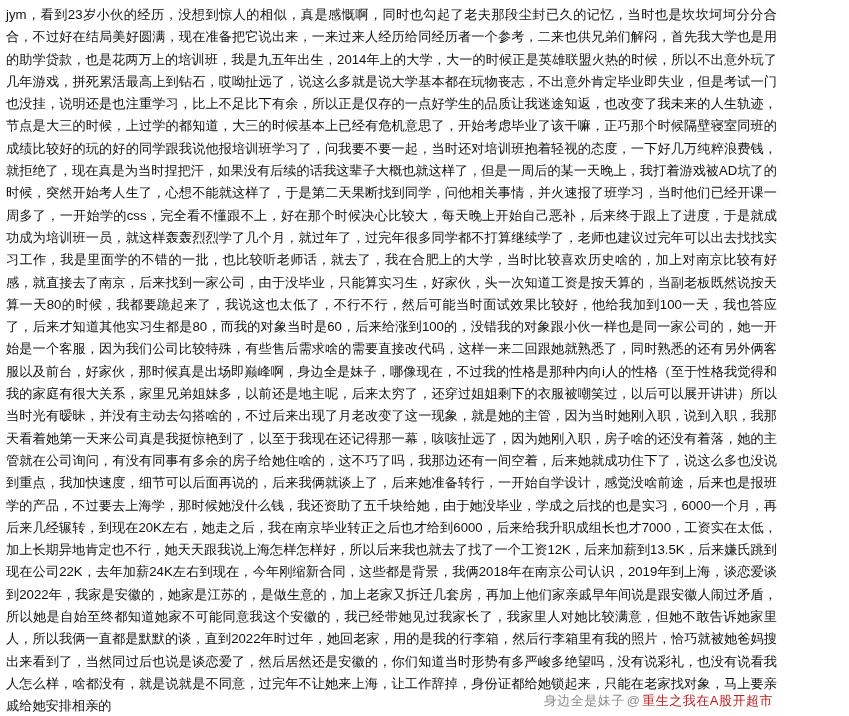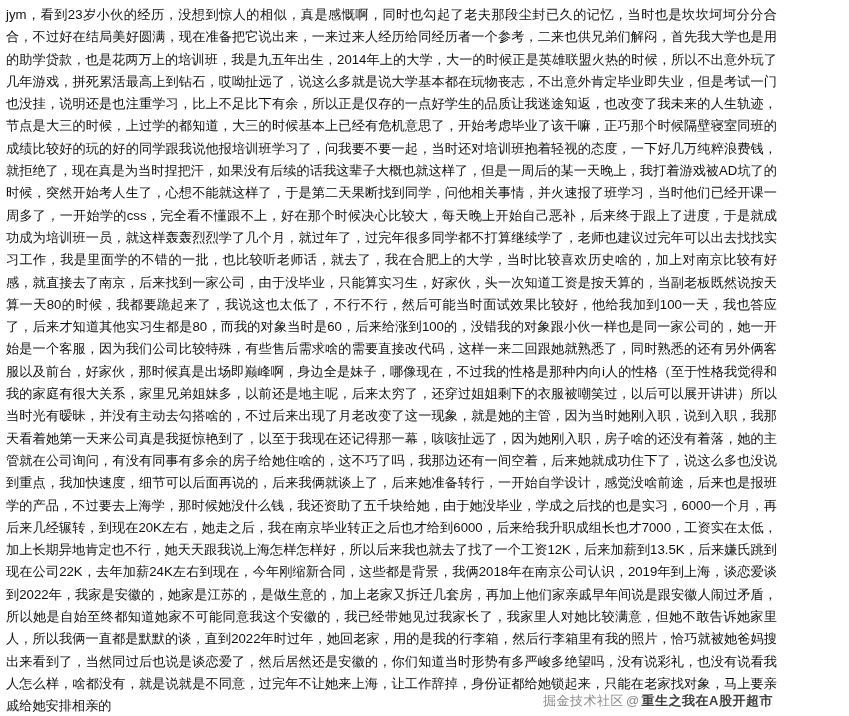--- a/index.html
+++ b/index.html
@@ -43,25 +43,25 @@
     letter-spacing: 0.5px;
   }
   .watermark .wm-site {
     color: #8a8a8a;
   }
   .watermark .wm-at {
     color: #8a8a8a;
     margin: 0 2px;
   }
   .watermark .wm-user {
-    color: #404040;
-    font-weight: bold;
+    color: #b91c1c;
+    font-weight: normal;
   }
 </style>
 </head>
 <body>
 
 <div class="page">
   <div class="article-body">jym，看到23岁小伙的经历，没想到惊人的相似，真是感慨啊，同时也勾起了老夫那段尘封已久的记忆，当时也是坎坎坷坷分分合合，不过好在结局美好圆满，现在准备把它说出来，一来过来人经历给同经历者一个参考，二来也供兄弟们解闷，首先我大学也是用的助学贷款，也是花两万上的培训班，我是九五年出生，2014年上的大学，大一的时候正是英雄联盟火热的时候，所以不出意外玩了几年游戏，拼死累活最高上到钻石，哎呦扯远了，说这么多就是说大学基本都在玩物丧志，不出意外肯定毕业即失业，但是考试一门也没挂，说明还是也注重学习，比上不足比下有余，所以正是仅存的一点好学生的品质让我迷途知返，也改变了我未来的人生轨迹，节点是大三的时候，上过学的都知道，大三的时候基本上已经有危机意思了，开始考虑毕业了该干嘛，正巧那个时候隔壁寝室同班的成绩比较好的玩的好的同学跟我说他报培训班学习了，问我要不要一起，当时还对培训班抱着轻视的态度，一下好几万纯粹浪费钱，就拒绝了，现在真是为当时捏把汗，如果没有后续的话我这辈子大概也就这样了，但是一周后的某一天晚上，我打着游戏被AD坑了的时候，突然开始考人生了，心想不能就这样了，于是第二天果断找到同学，问他相关事情，并火速报了班学习，当时他们已经开课一周多了，一开始学的css，完全看不懂跟不上，好在那个时候决心比较大，每天晚上开始自己恶补，后来终于跟上了进度，于是就成功成为培训班一员，就这样轰轰烈烈学了几个月，就过年了，过完年很多同学都不打算继续学了，老师也建议过完年可以出去找找实习工作，我是里面学的不错的一批，也比较听老师话，就去了，我在合肥上的大学，当时比较喜欢历史啥的，加上对南京比较有好感，就直接去了南京，后来找到一家公司，由于没毕业，只能算实习生，好家伙，头一次知道工资是按天算的，当副老板既然说按天算一天80的时候，我都要跪起来了，我说这也太低了，不行不行，然后可能当时面试效果比较好，他给我加到100一天，我也答应了，后来才知道其他实习生都是80，而我的对象当时是60，后来给涨到100的，没错我的对象跟小伙一样也是同一家公司的，她一开始是一个客服，因为我们公司比较特殊，有些售后需求啥的需要直接改代码，这样一来二回跟她就熟悉了，同时熟悉的还有另外俩客服以及前台，好家伙，那时候真是出场即巅峰啊，身边全是妹子，哪像现在，不过我的性格是那种内向i人的性格（至于性格我觉得和我的家庭有很大关系，家里兄弟姐妹多，以前还是地主呢，后来太穷了，还穿过姐姐剩下的衣服被嘲笑过，以后可以展开讲讲）所以当时光有暧昧，并没有主动去勾搭啥的，不过后来出现了月老改变了这一现象，就是她的主管，因为当时她刚入职，说到入职，我那天看着她第一天来公司真是我挺惊艳到了，以至于我现在还记得那一幕，咳咳扯远了，因为她刚入职，房子啥的还没有着落，她的主管就在公司询问，有没有同事有多余的房子给她住啥的，这不巧了吗，我那边还有一间空着，后来她就成功住下了，说这么多也没说到重点，我加快速度，细节可以后面再说的，后来我俩就谈上了，后来她准备转行，一开始自学设计，感觉没啥前途，后来也是报班学的产品，不过要去上海学，那时候她没什么钱，我还资助了五千块给她，由于她没毕业，学成之后找的也是实习，6000一个月，再后来几经辗转，到现在20K左右，她走之后，我在南京毕业转正之后也才给到6000，后来给我升职成组长也才7000，工资实在太低，加上长期异地肯定也不行，她天天跟我说上海怎样怎样好，所以后来我也就去了找了一个工资12K，后来加薪到13.5K，后来嫌氏跳到现在公司22K，去年加薪24K左右到现在，今年刚缩新合同，这些都是背景，我俩2018年在南京公司认识，2019年到上海，谈恋爱谈到2022年，我家是安徽的，她家是江苏的，是做生意的，加上老家又拆迁几套房，再加上他们家亲戚早年间说是跟安徽人闹过矛盾，所以她是自始至终都知道她家不可能同意我这个安徽的，我已经带她见过我家长了，我家里人对她比较满意，但她不敢告诉她家里人，所以我俩一直都是默默的谈，直到2022年时过年，她回老家，用的是我的行李箱，然后行李箱里有我的照片，恰巧就被她爸妈搜出来看到了，当然同过后也说是谈恋爱了，然后居然还是安徽的，你们知道当时形势有多严峻多绝望吗，没有说彩礼，也没有说看我人怎么样，啥都没有，就是说就是不同意，过完年不让她来上海，让工作辞掉，身份证都给她锁起来，只能在老家找对象，马上要亲戚给她安排相亲的</div>
   <div class="watermark">
-    <span class="wm-site">掘金技术社区</span><span class="wm-at">@</span><span class="wm-user">重生之我在A股开超市</span>
+    <span class="wm-site">身边全是妹子</span><span class="wm-at">@</span><span class="wm-user">重生之我在A股开超市</span>
   </div>
 </div>
 
 </body></html>

